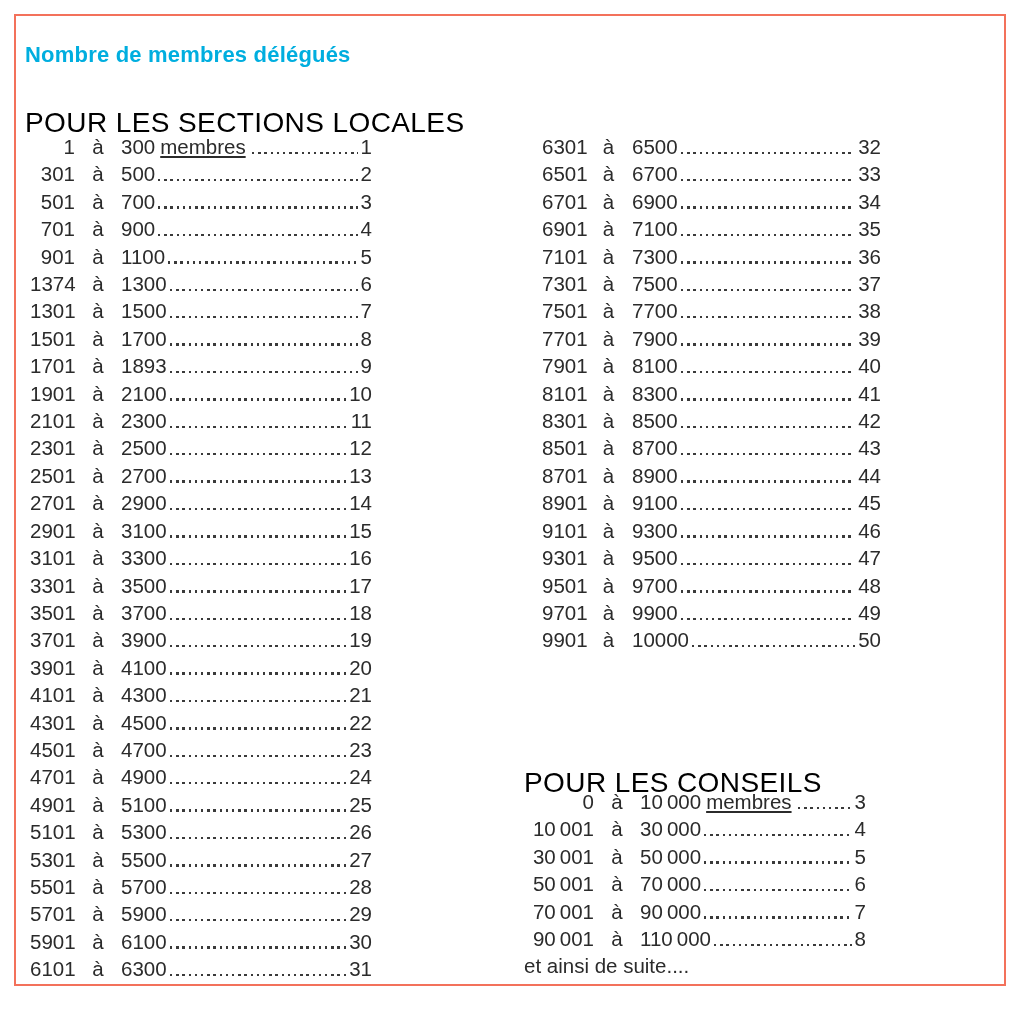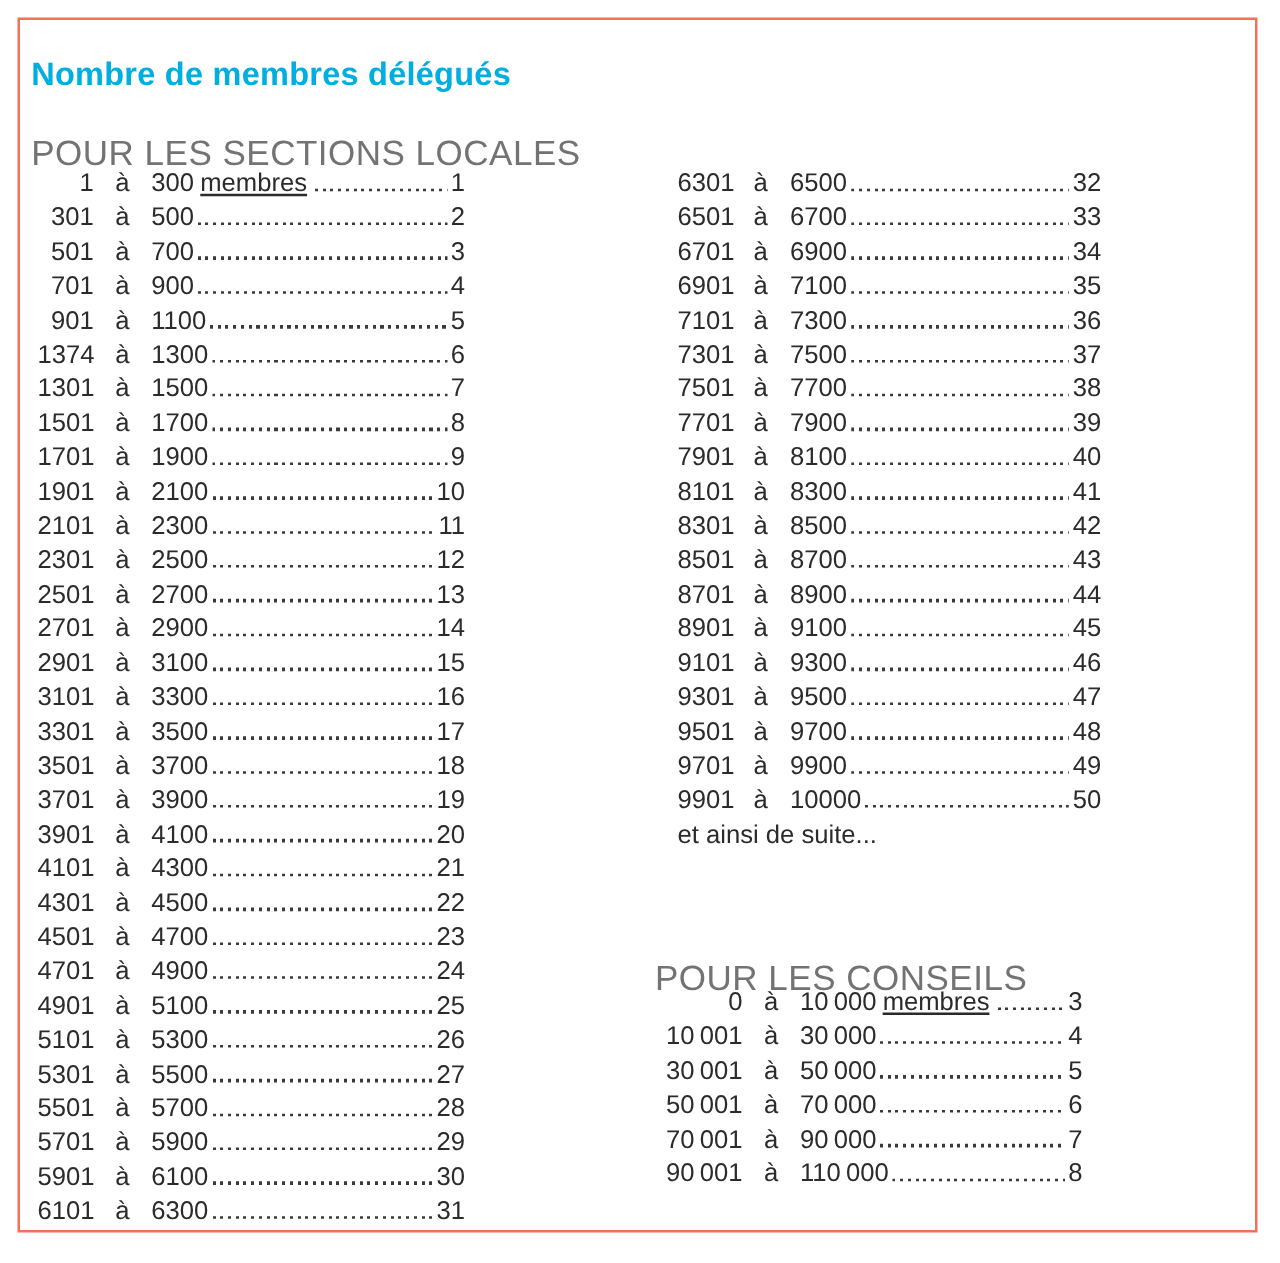--- a/index.html
+++ b/index.html
@@ -7,25 +7,25 @@
     width:1024px;height:1010px;background:#ffffff;position:relative;
     font-family:"Liberation Sans","DejaVu Sans",sans-serif;color:#2b2b2b;
     overflow:hidden;
   }
   .frame{
     position:absolute;left:14px;top:14px;width:992px;height:972px;
     border:2px solid #F3715B;box-sizing:border-box;pointer-events:none;
   }
   .page-title{
     position:absolute;left:25px;top:27px;
-    font-size:26px;font-weight:700;color:#00AEDF;letter-spacing:.2px;
+    font-size:22px;font-weight:700;color:#00AEDF;letter-spacing:.2px;
     white-space:nowrap;
   }
   .h2{
-    position:absolute;font-size:28px;font-weight:400;color:#737373;
+    position:absolute;font-size:28px;font-weight:400;color:#000000;
     letter-spacing:.4px;white-space:nowrap;
   }
   #h-sections{left:25px;top:84px;}
   #h-conseils{left:524px;top:744px;}
   .column{
     position:absolute;font-size:20.5px;line-height:27.42px;
   }
   #col1{left:30px;top:133px;width:342px;}
   #col2{left:532px;top:133px;width:339px;margin-left:10px;}
   #conseils-col{left:524px;top:788px;width:342px;}
@@ -124,21 +124,21 @@
       <span class="cell sep">à</span>
       <span class="cell to">1700</span>
 
       <span class="leader"></span>
       <span class="cell count">8</span>
     </div>
 
     <div class="row">
       <span class="cell from">1701</span>
       <span class="cell sep">à</span>
-      <span class="cell to">1900</span>
+      <span class="cell to">1893</span>
 
       <span class="leader"></span>
       <span class="cell count">9</span>
     </div>
 
     <div class="row">
       <span class="cell from">1901</span>
       <span class="cell sep">à</span>
       <span class="cell to">2100</span>
 
@@ -503,21 +503,20 @@
 
       <div class="row">
         <span class="cell from">9901</span>
         <span class="cell sep">à</span>
         <span class="cell to">10000</span>
 
         <span class="leader"></span>
         <span class="cell count">50</span>
       </div>
     </div>
-  <div class="note">et ainsi de suite...</div>
 </div>
 
 <h2 class="h2" id="h-conseils">POUR LES CONSEILS</h2>
 
 <div class="column" id="conseils-col">
   <div>
 
       <div class="row">
         <span class="cell from">0</span>
         <span class="cell sep">à</span>
@@ -565,13 +564,14 @@
 
       <div class="row">
         <span class="cell from">90 001</span>
         <span class="cell sep">à</span>
         <span class="cell to">110 000</span>
 
         <span class="leader"></span>
         <span class="cell count">8</span>
       </div>
     </div>
+  <div class="note">et ainsi de suite....</div>
 </div>
 
 </body></html>

